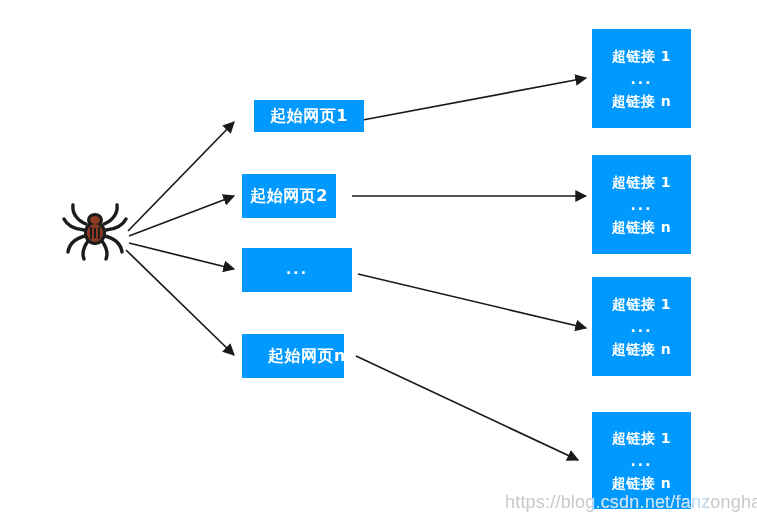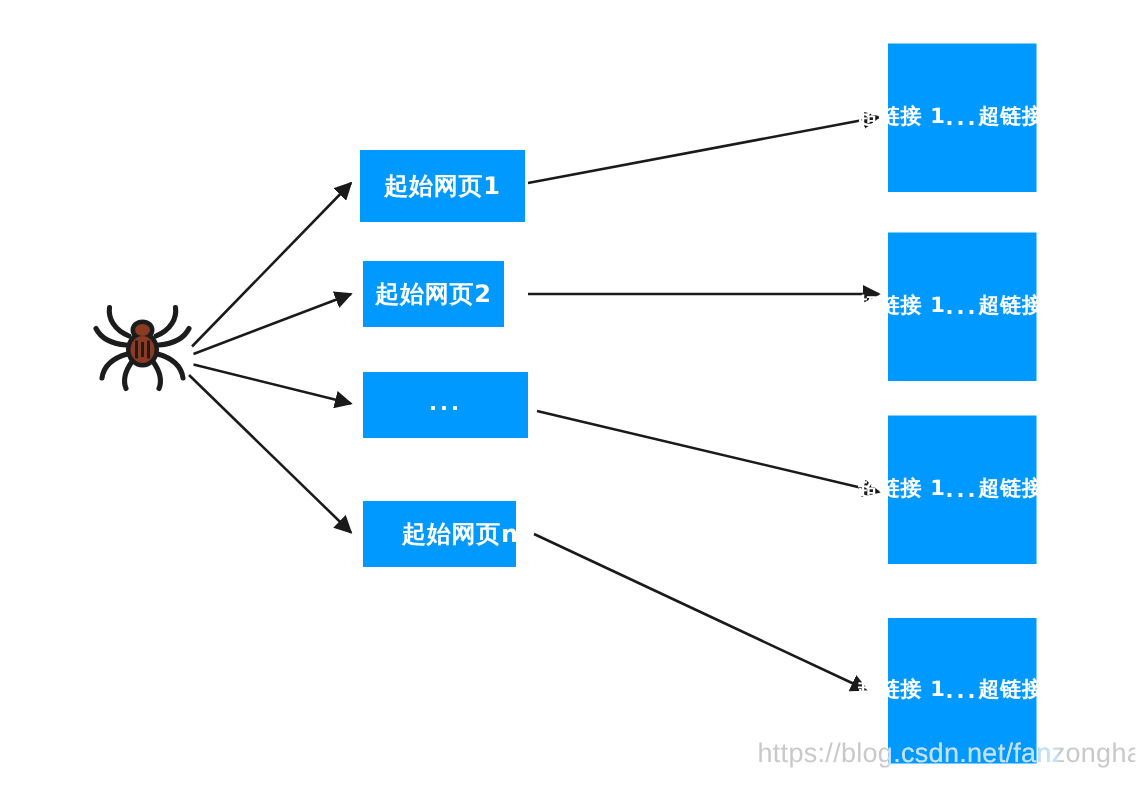--- a/index.html
+++ b/index.html
@@ -23,21 +23,21 @@
     top: 0;
     width: 757px;
     height: 526px;
     pointer-events: none;
   }
   .node {
     position: absolute;
     background: #0099FF;
     color: #ffffff;
     display: flex;
-    flex-direction: row;
+    flex-direction: column;
     align-items: center;
     justify-content: center;
     font-weight: bold;
     letter-spacing: 0.5px;
     box-sizing: border-box;
   }
   .seed-node {
     font-size: 16px;
     line-height: 1.1;
   }
@@ -127,21 +127,21 @@
       <path d="M43 40 C54 43, 59 49, 60 56"></path>
       <path d="M40 45 C45 52, 46 58, 44 63"></path>
     </g>
     <ellipse cx="33" cy="24" rx="8" ry="7" fill="#1C1C1C"></ellipse>
     <ellipse cx="33" cy="37" rx="11" ry="12" fill="#1C1C1C"></ellipse>
     <ellipse cx="33" cy="37" rx="8" ry="9" fill="#8A3B22"></ellipse>
     <ellipse cx="33" cy="24" rx="5" ry="4" fill="#8A3B22"></ellipse>
     <path d="M29 31 L29 43 M37 31 L37 43 M33 32 L33 42" stroke="#1C1C1C" stroke-width="2"></path>
   </svg>
 
-  <div class="node seed-node" style="left:240px; top:100px; width:110px; height:48px;justify-content:center;">
+  <div class="node seed-node" style="left:254px; top:100px; width:110px; height:32px;justify-content:center;">
     <span class="srow">起始网页1</span>
   </div>
 
   <div class="node seed-node" style="left:242px; top:174px; width:94px; height:44px;">
     <span class="srow">起始网页2</span>
   </div>
 
   <div class="node seed-node ellipsis-node" style="left:242px; top:248px; width:110px; height:44px;">
     <span class="srow">...</span>
   </div>

